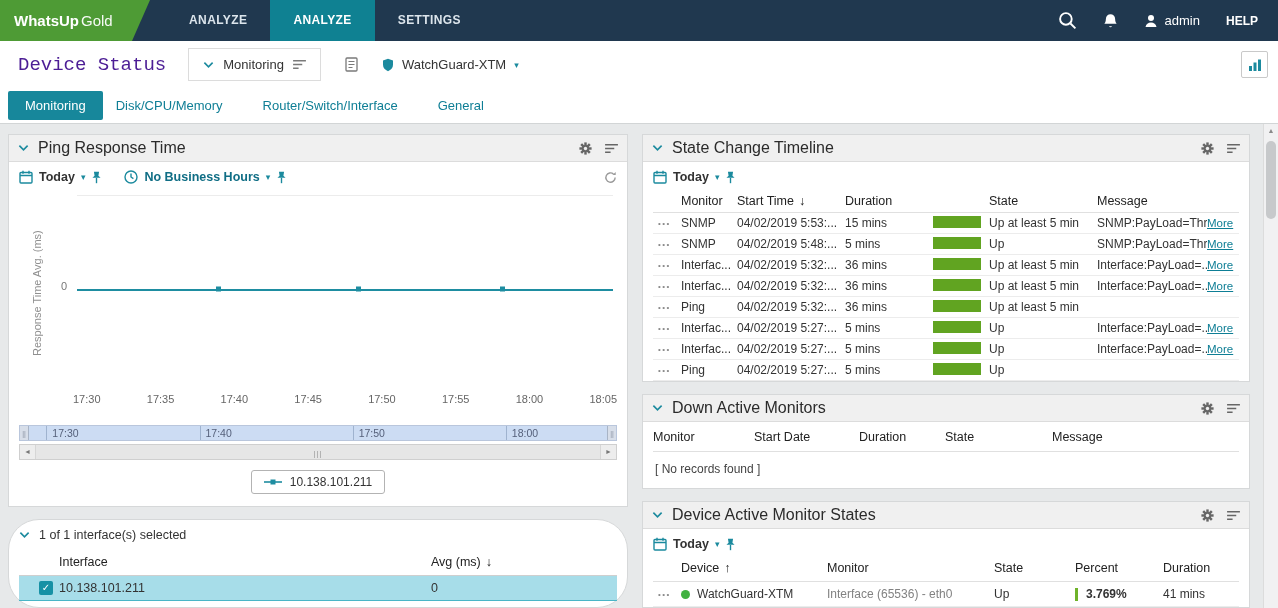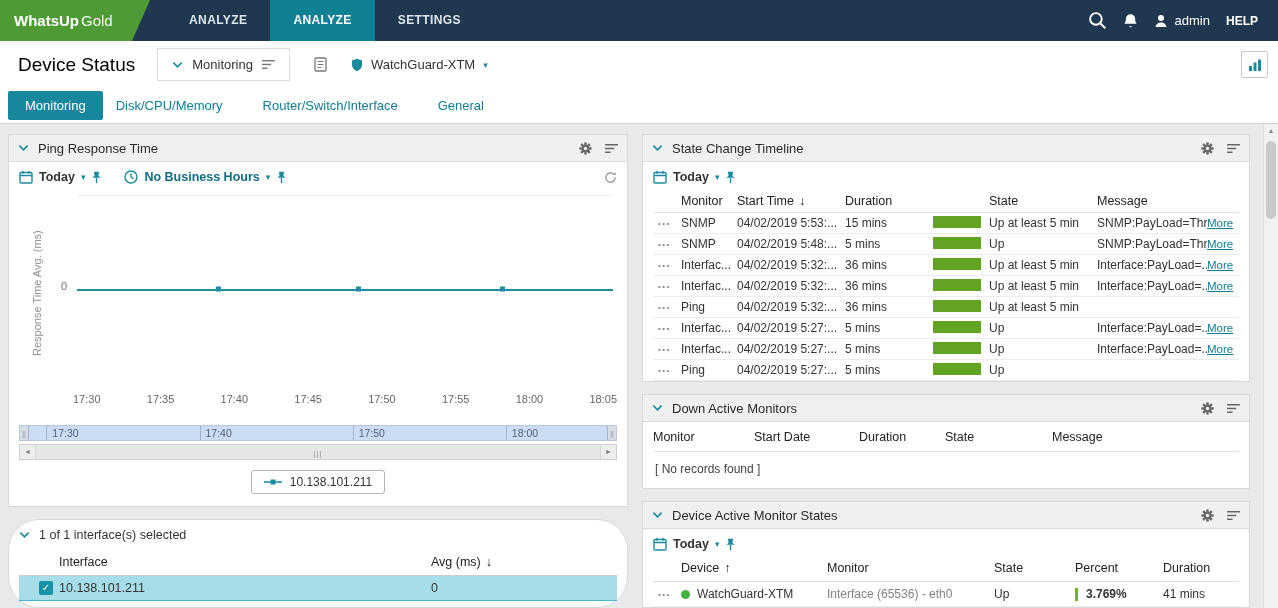--- a/index.html
+++ b/index.html
@@ -8,28 +8,28 @@
 
   
   .topbar { height:41px; background:#20384f; display:flex; align-items:stretch; }
   .brand { width:150px; background:#4e9b35; color:#fff; display:flex; align-items:center; padding-left:14px;
            clip-path:polygon(0 0,100% 0,calc(100% - 18px) 100%,0 100%); font-size:15px; cursor:pointer; }
   .brand-b { font-weight:bold; }
   .brand-g { margin-left:2px; font-weight:normal; opacity:.95; }
   .mainnav { display:flex; margin-left:16px; }
   .navitem { color:#dce5ec; font-size:12px; font-weight:bold; letter-spacing:.4px; line-height:41px; padding:0 23px; cursor:pointer; text-decoration:none; }
   .navitem.active { background:#0f8192; color:#fff; }
-  .top-right { margin-left:auto; display:flex; align-items:center; gap:16px; padding-right:20px; color:#fff; }
+  .top-right { margin-left:auto; display:flex; align-items:center; gap:26px; padding-right:20px; color:#fff; }
   .ticon { display:flex; align-items:center; cursor:pointer; color:#fff; }
   .userbox { display:flex; align-items:center; gap:7px; font-size:13px; cursor:pointer; }
   .help { font-size:12px; font-weight:bold; cursor:pointer; }
 
   
   .subheader { height:47px; background:#fff; display:flex; align-items:center; padding:0 10px 0 18px; }
-  .page-title { font-size:19px; font-weight:normal; color:#000000; margin-right:22px; }
+  .page-title { font-size:19px; font-weight:normal; color:#4c1d95; margin-right:22px;font-family:Liberation Mono, monospace; }
   .view-tab { border:1px solid #dcdcdc; background:#fff; height:33px; display:flex; align-items:center; gap:9px; padding:0 14px; font-size:13px; color:#333; cursor:pointer; }
   .teal { color:#1b8a9e; }
   .gray-ic { color:#7a7a7a; }
   .iconbtn { margin-left:24px; background:none; border:none; cursor:pointer; display:flex; align-items:center; color:#7a7a7a; }
   .device-select { margin-left:24px; display:flex; align-items:center; gap:8px; font-size:13px; color:#333; cursor:pointer; }
   .caret { font-size:9px; color:#1b8a9e; }
   .chartbtn { margin-left:auto; width:27px; height:27px; border:1px solid #c9c9c9; border-radius:2px; background:#fff; display:flex; align-items:center; justify-content:center; cursor:pointer; color:#1b8a9e; }
 
   
   .tabstrip { height:36px; background:#fff; display:flex; align-items:center; padding-left:8px; border-bottom:1px solid #d2d5d6; }
@@ -38,21 +38,21 @@
   .tab:not(.active) { color:#0e7e95; padding:7px 0; }
   .tab.active + .tab { margin-left:13px; }
   .tab:not(.active) + .tab { margin-left:40px; }
 
   
   .content { position:relative; display:flex; gap:14px; padding:10px 2px 0 8px; height:484px; }
   .col-left { width:620px; display:flex; flex-direction:column; gap:12px; }
   .col-right { width:608px; display:flex; flex-direction:column; gap:12px; }
   .panel { background:#fff; border:1px solid #d6d8d9; }
   .panel-hd { height:27px; background:#f0f0f0; border-bottom:1px solid #dcdcdc; display:flex; align-items:center; gap:9px; padding:0 9px; }
-  .panel-title { font-size:13px; color:#2b2b2b; }
+  .panel-title { font-size:16px; color:#2b2b2b; }
   .hd-icons { margin-left:auto; display:flex; align-items:center; gap:13px; color:#666; }
   .hd-icons > * { cursor:pointer; display:flex; align-items:center; }
   .chev { display:flex; align-items:center; color:#1b8a9e; cursor:pointer; }
 
   .filters { display:flex; align-items:center; gap:6px; padding:8px 10px 5px; }
   .filter-label { font-size:12.5px; font-weight:bold; color:#333; cursor:pointer; }
   .filter-label.tealtxt { color:#106e85; }
   .pin { color:#1b8a9e; cursor:pointer; display:flex; }
   .grp-gap { width:10px; }
   .push-right { margin-left:auto; color:#9a9a9a; cursor:pointer; display:flex; }

